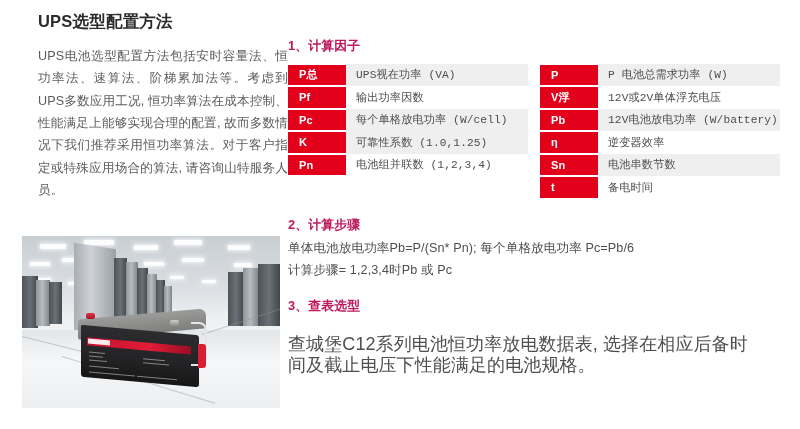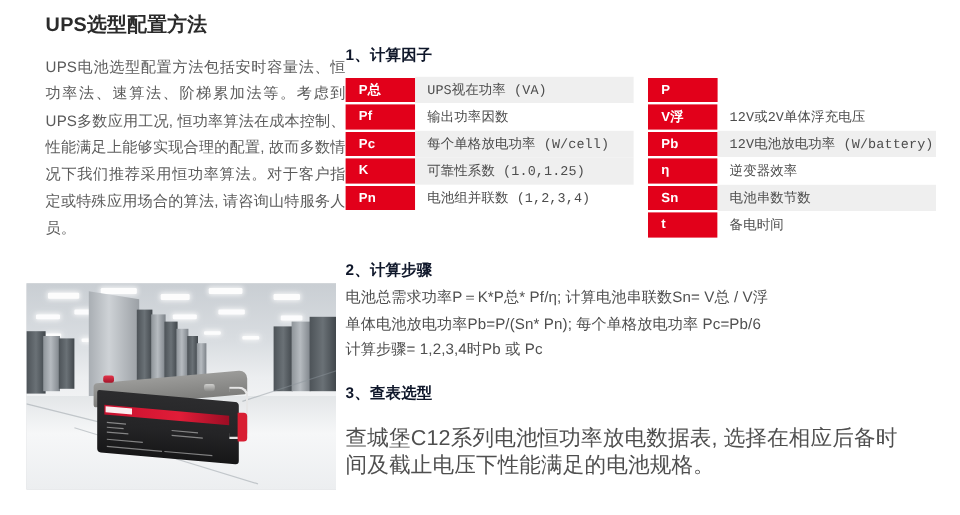--- a/index.html
+++ b/index.html
@@ -179,21 +179,21 @@
   .right-col {
     position: absolute;
     left: 288px;
     top: 38px;
     width: 492px;
   }
 
   .section-heading {
     font-size: 12.8px;
     font-weight: bold;
-    color: #0f172a;
+    color: #be185d;
     letter-spacing: .2px;
     line-height: 1.3;
   }
 
   
   .factor-tables {
     display: flex;
     gap: 12px;
     margin-top: 9px;
   }
@@ -350,20 +350,21 @@
           </div>
           <div class="factor-row">
             <div class="factor-key">Pn</div>
             <div class="factor-desc">电池组并联数 (1,2,3,4)</div>
           </div>
         </div>
 
         <div class="factor-table">
           <div class="factor-row alt">
             <div class="factor-key">P</div>
+            <div class="factor-desc">P 电池总需求功率 (W)</div>
           </div>
           <div class="factor-row">
             <div class="factor-key">V浮</div>
             <div class="factor-desc">12V或2V单体浮充电压</div>
           </div>
           <div class="factor-row alt">
             <div class="factor-key">Pb</div>
             <div class="factor-desc">12V电池放电功率 (W/battery)</div>
           </div>
           <div class="factor-row">
@@ -379,21 +380,20 @@
             <div class="factor-desc">备电时间</div>
           </div>
         </div>
 
       </div>
     </div>
 
     <div class="steps-block">
       <div class="section-heading">2、计算步骤</div>
       <div class="steps-lines">
-        <div>电池总需求功率P＝K*P总* Pf/η; 计算电池串联数Sn= V总 / V浮</div>
         <div>单体电池放电功率Pb=P/(Sn* Pn); 每个单格放电功率 Pc=Pb/6</div>
         <div>计算步骤= 1,2,3,4时Pb 或 Pc</div>
       </div>
     </div>
 
     <div class="lookup-block">
       <div class="section-heading">3、查表选型</div>
       <div class="lookup-text">查城堡C12系列电池恒功率放电数据表, 选择在相应后备时间及截止电压下性能满足的电池规格。</div>
     </div>
 

